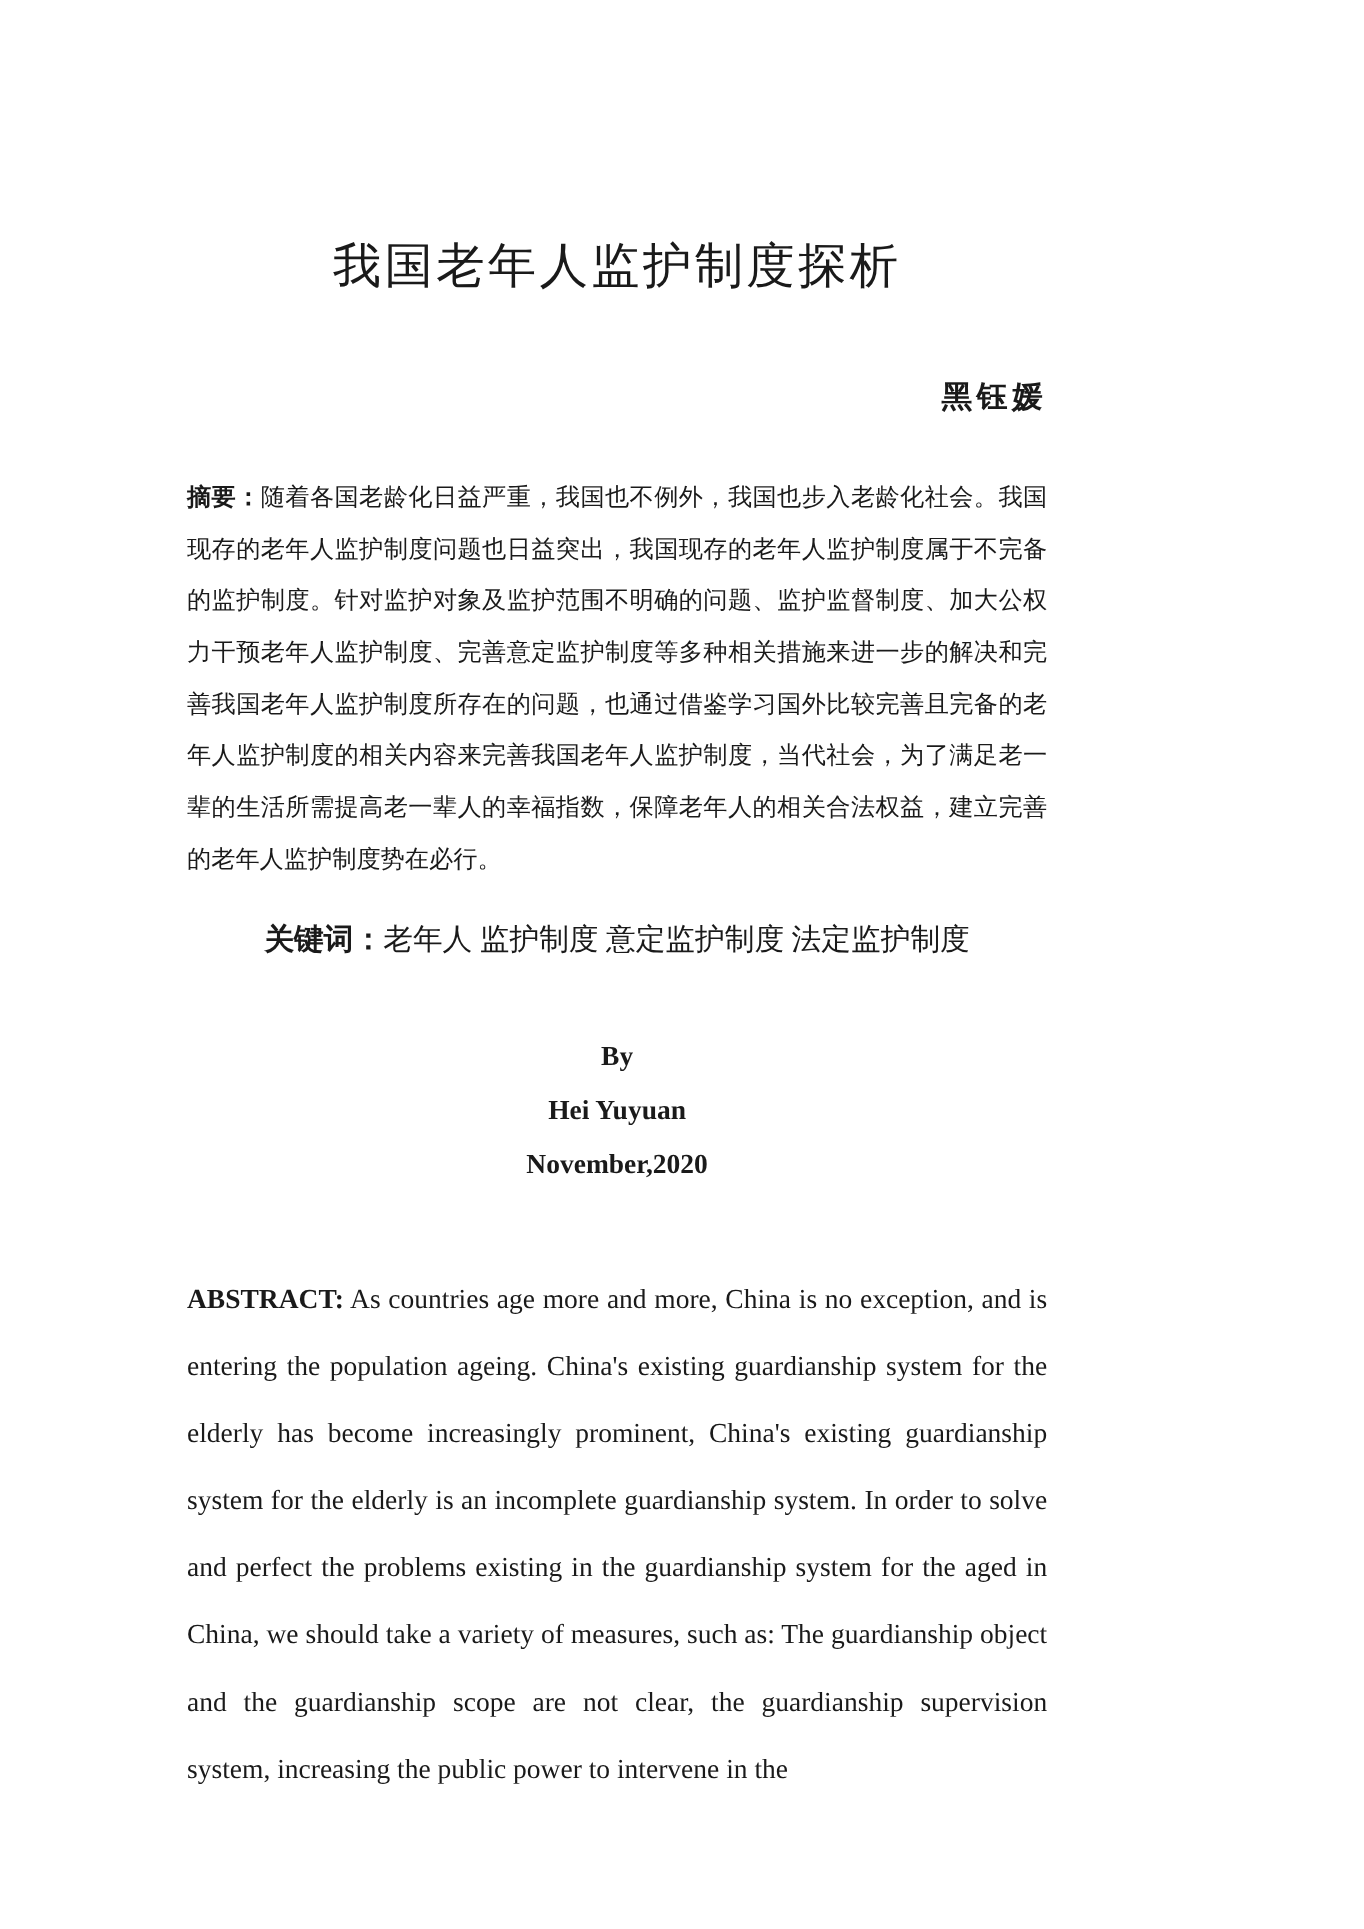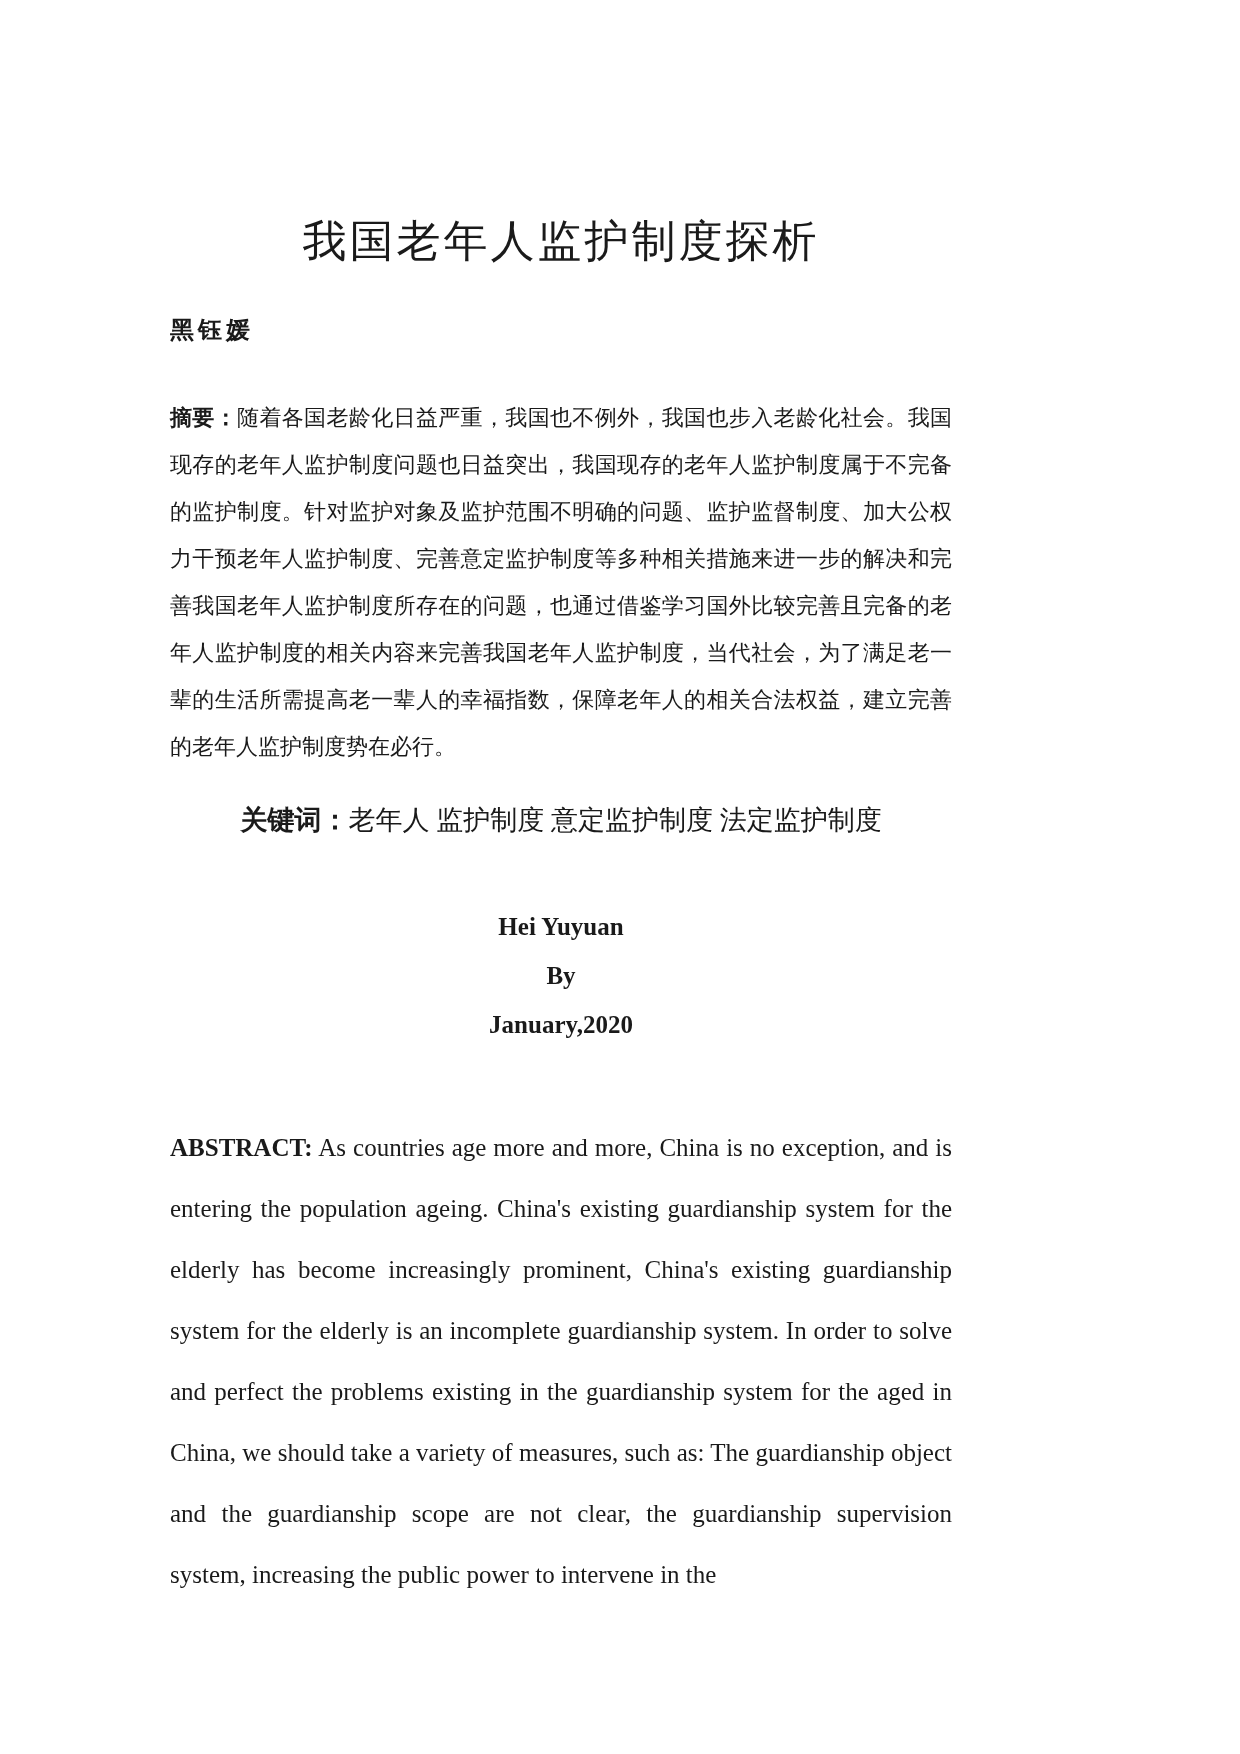--- a/index.html
+++ b/index.html
@@ -24,24 +24,24 @@
   .cn-title {
     text-align: center;
     font-size: 44px;
     font-weight: 500;
     letter-spacing: 3px;
     line-height: 1.1;
     font-family: "Liberation Serif", "DejaVu Serif", serif;
     margin-top: 18px;
   }
   .cn-author {
-    text-align: left;
-    font-size: 24px;
+    text-align: right;
+    font-size: 28px;
     font-weight: bold;
-    margin-top: 48px;
+    margin-top: 76px;
     letter-spacing: 4px;
   }
   .cn-abstract {
     margin-top: 48px;
     font-size: 22px;
     line-height: 47px;
     text-align: justify;
   }
   .cn-abstract .label,
   .cn-keywords .label {
@@ -86,20 +86,20 @@
   <div class="cn-author">黑钰媛</div>
 
   <p class="cn-abstract"><span class="label">摘要：</span><span>随着各国老龄化日益严重，我国也不例外，我国也步入老龄化社会。我国现存的老年人监护制度问题也日益突出，我国现存的老年人监护制度属于不完备的监护制度。针对监护对象及监护范围不明确的问题、监护监督制度、加大公权力干预老年人监护制度、完善意定监护制度等多种相关措施来进一步的解决和完善我国老年人监护制度所存在的问题，也通过借鉴学习国外比较完善且完备的老年人监护制度的相关内容来完善我国老年人监护制度，当代社会，为了满足老一辈的生活所需提高老一辈人的幸福指数，保障老年人的相关合法权益，建立完善的老年人监护制度势在必行。</span></p>
 
   <p class="cn-keywords"><span class="label">关键词：</span><span>老年人 监护制度 意定监护制度 法定监护制度</span></p>
 
   <h2 class="en-title">
   </h2>
 
   <div class="en-meta">
+    <div>By</div>
     <div>Hei Yuyuan</div>
-    <div>By</div>
-    <div>January,2020</div>
+    <div>November,2020</div>
   </div>
 
   <p class="en-abstract"><span class="label">ABSTRACT:</span><span> </span><span>As countries age more and more, China is no exception, and is entering the population ageing. China's existing guardianship system for the elderly has become increasingly prominent, China's existing guardianship system for the elderly is an incomplete guardianship system. In order to solve and perfect the problems existing in the guardianship system for the aged in China, we should take a variety of measures, such as: The guardianship object and the guardianship scope are not clear, the guardianship supervision system, increasing the public power to intervene in the</span></p>
 
 </div>
 
 </body></html>

